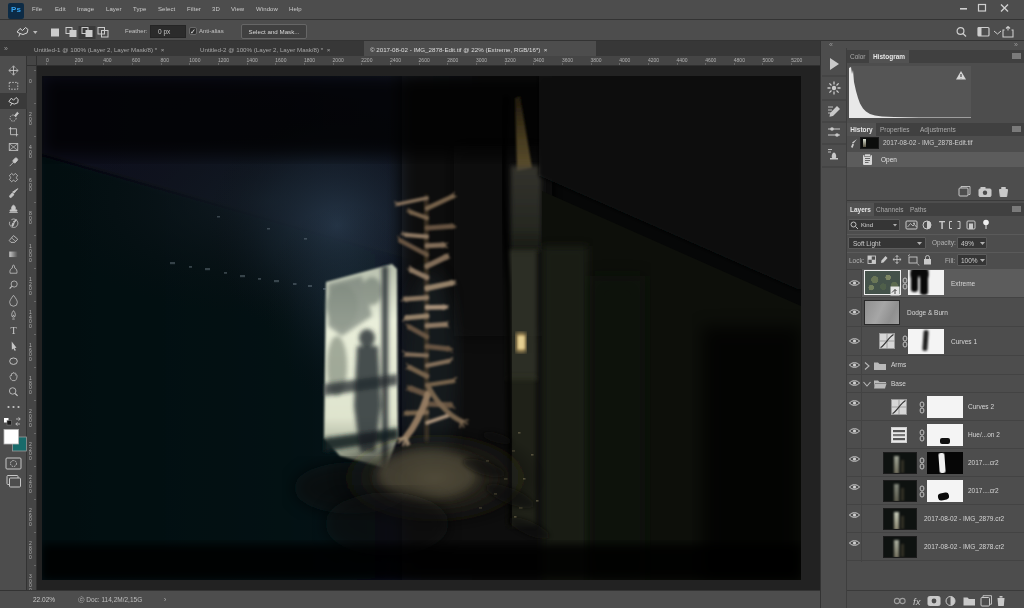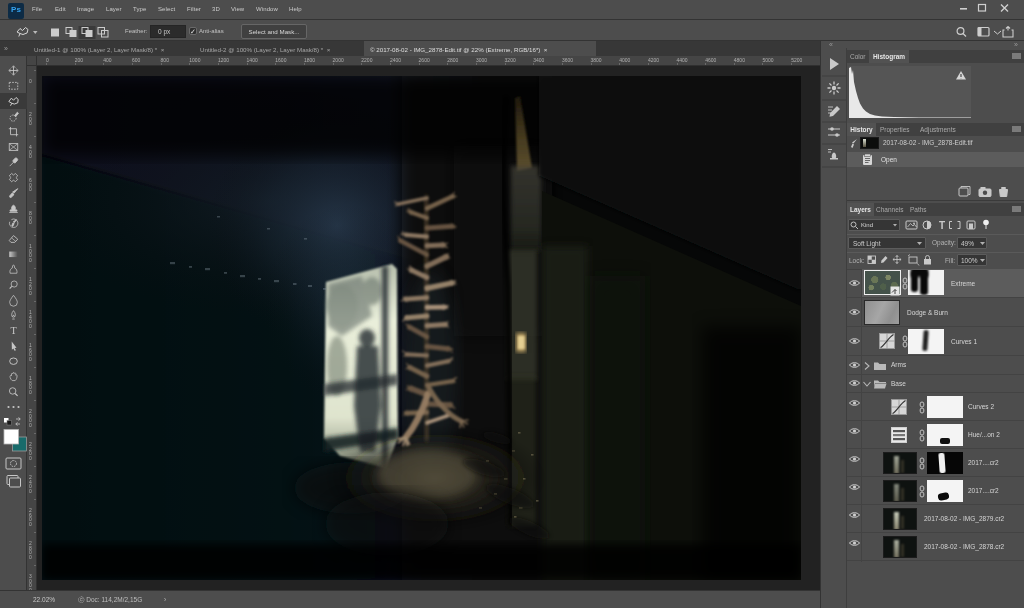--- a/index.html
+++ b/index.html
@@ -904,20 +904,40 @@
         <svg class="abs" style="left:2px;top:270.5px;" width="11" height="8" viewBox="0 0 11 8">
       <path d="M0.5 4 C2.5 1 8.5 1 10.5 4 C8.5 7 2.5 7 0.5 4 Z" fill="none" stroke="#cfcfcf" stroke-width="1"></path>
       <circle cx="5.5" cy="4" r="1.6" fill="#cfcfcf"></circle>
           </svg>
         <div class="abs" style="left:36px;top:267.5px;width:34px;height:22px;background:#0e1210;border:1px solid #1c1c1c;overflow:hidden;">
       <div class="abs" style="left:10px;top:3px;width:5px;height:18px;background:linear-gradient(#cfd4c2,#8c8670);opacity:0.8;filter:blur(1px);"></div>
       <div class="abs" style="left:17px;top:7px;width:3px;height:13px;background:#564e3a;opacity:0.5;filter:blur(1px);"></div>
           </div>
         <div class="abs laytxt" style="left:77px;top:274.5px;">2017-08-02 - IMG_2878.cr2</div>
       </div>
+      <div id="laybottom" class="abs" style="left:0;top:542px;width:178px;height:18px;border-top:1px solid #3a3a3a;">
+          <svg class="abs" style="left:0;top:3px;" width="178" height="14" viewBox="0 0 178 14">
+  <g stroke="#9d9d9d" fill="none" stroke-width="1.1">
+   <circle cx="50" cy="7" r="2.6"></circle>
+              <circle cx="55.5" cy="7" r="2.6"></circle>
+  </g>
+  <text x="66" y="11" font-size="9.5" font-style="italic" fill="#c9c9c9" font-family="Liberation Sans">fx</text>
+  <g stroke="#c9c9c9" fill="none" stroke-width="1">
+   <rect x="81" y="2.5" width="12" height="9" rx="1.5" fill="#c9c9c9"></rect>
+              <circle cx="87" cy="7" r="2.4" fill="#4d4d4d" stroke="none"></circle>
+   <circle cx="103.5" cy="7" r="4.5"></circle>
+              <path d="M103.5 2.5 a4.5 4.5 0 0 1 0 9 z" fill="#c9c9c9" stroke="none"></path>
+   <path d="M116.5 3.5 h4 l1.5 1.5 h6 v6.5 h-11.5 z" fill="#c9c9c9" stroke="none"></path>
+   <rect x="134" y="3.5" width="8.5" height="8.5" rx="1"></rect>
+              <path d="M136 3.5 v-1.8 h8.5 v8.5 h-1.8" stroke-width="0.9"></path>
+   <path d="M150.5 4 h7 l-0.7 8 h-5.6 z" fill="#c9c9c9" stroke="none"></path>
+              <rect x="152.5" y="2" width="3" height="1.6" fill="#c9c9c9" stroke="none"></rect>
+  </g>
+          </svg>
+        </div>
     </div>
   </div>
 
   <div id="statusbar" class="abs">
     <div class="abs" style="left:33px;top:5px;">22.02%</div>
     <div class="abs" style="left:78px;top:5px;color:#bdbdbd;">ⓒ Doc: 114,2M/2,15G</div>
     <div class="abs" style="left:164px;top:5px;color:#bdbdbd;">›</div>
   </div>
 
 </div>

